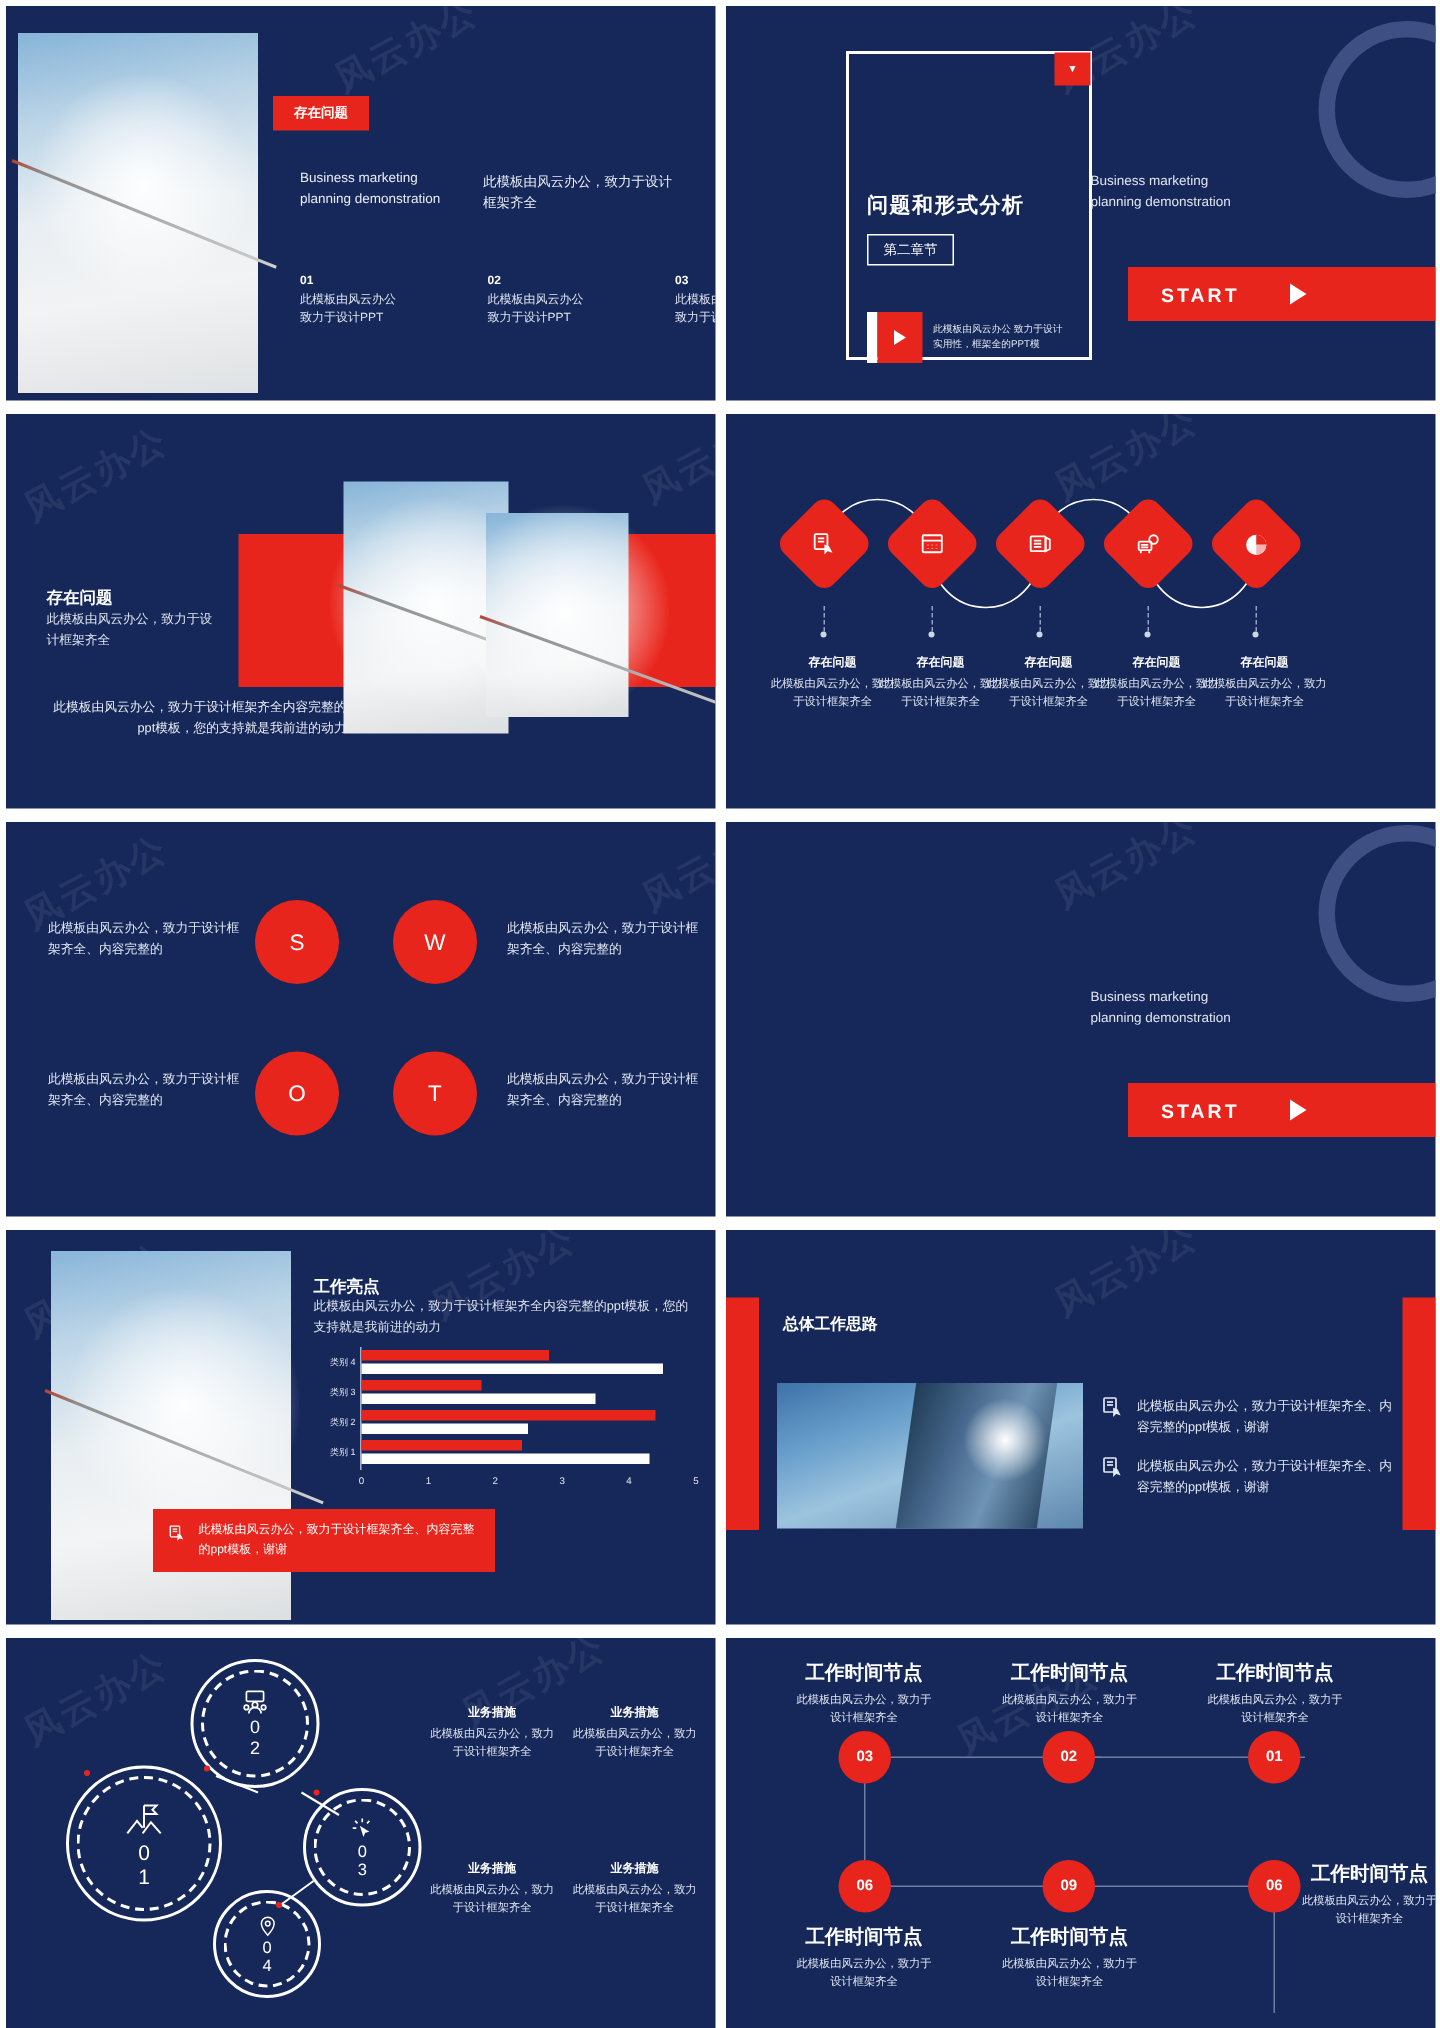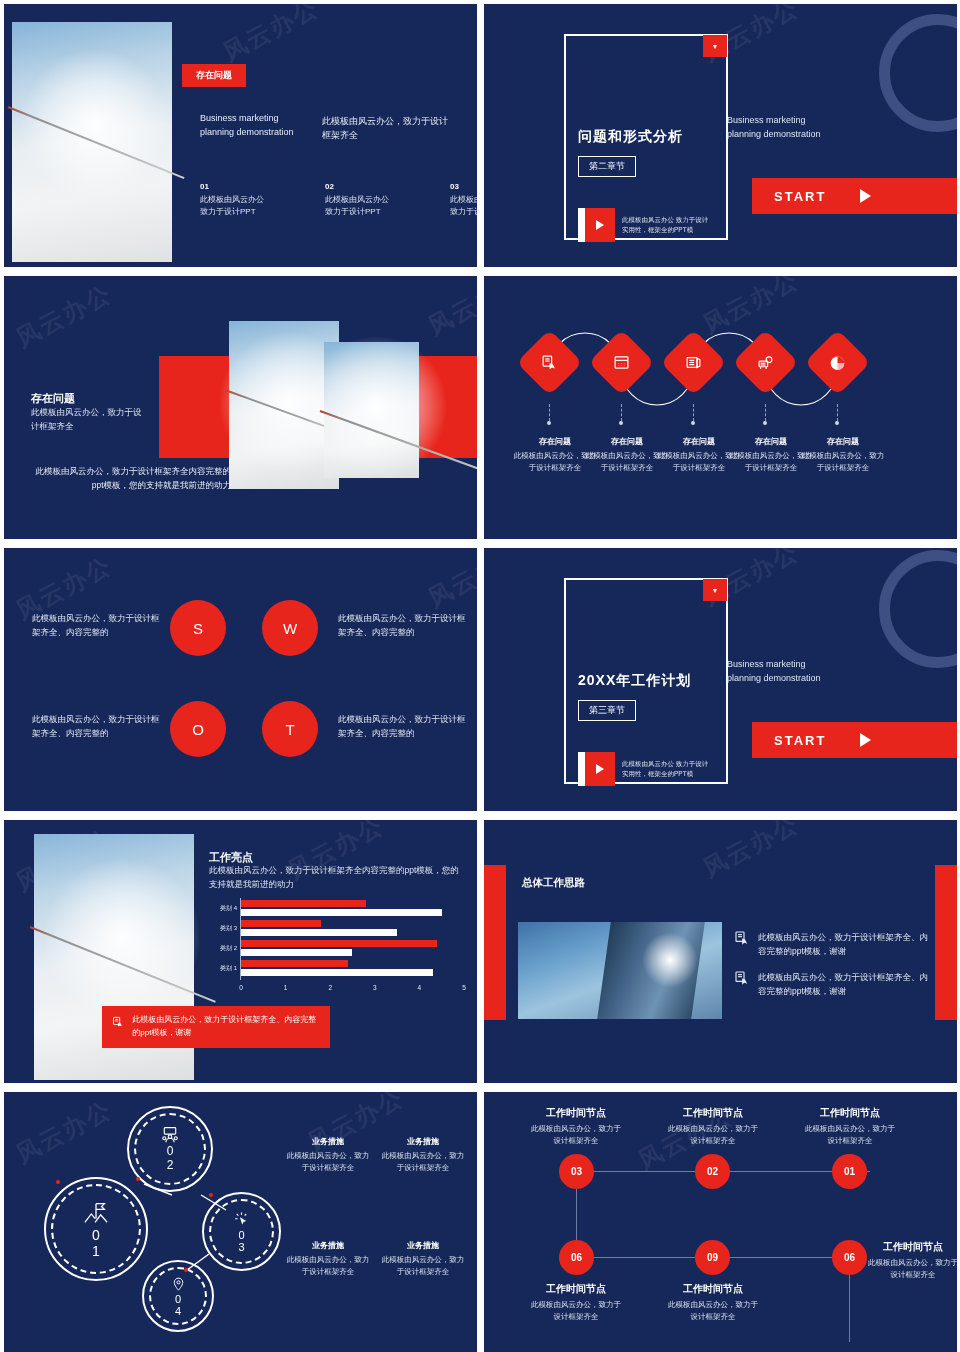--- a/index.html
+++ b/index.html
@@ -101,21 +101,21 @@
   .ndot{position:absolute;width:4px;height:4px;border-radius:50%;background:#e8251c;}
   .c9txt{position:absolute;width:88px;text-align:center;}
   .c9txt .t{color:#fff;font-size:8px;font-weight:700;margin-bottom:3px;}
   .c9txt .d{color:#dfe5f0;font-size:7.5px;line-height:1.6;}
 
   
   .tnode{position:absolute;width:35px;height:35px;border-radius:50%;background:#e8251c;color:#fff;font-size:10px;font-weight:700;display:flex;align-items:center;justify-content:center;}
   .tline{position:absolute;background:#6d7ea6;height:1px;}
   .tvline{position:absolute;background:#6d7ea6;width:1px;}
   .t10{position:absolute;width:92px;text-align:center;}
-  .t10 .t{color:#fff;font-size:10px;font-weight:700;margin-bottom:3px;}
+  .t10 .t{color:#fff;font-size:13px;font-weight:700;margin-bottom:3px;}
   .t10 .d{color:#dfe5f0;font-size:7.5px;line-height:1.6;}
 </style>
 </head>
 <body>
 
 <div class="grid">
 
   <div class="slide">
     <div class="wm b">风云办公</div>
     <div class="s1-photo">
@@ -283,32 +283,20 @@
     <div class="swot-c" style="left:258px;top:153px;">T</div>
     <div class="swot-t" style="left:28px;top:63px;">此模板由风云办公，致力于设计框架齐全、内容完整的</div>
     <div class="swot-t" style="left:334px;top:63px;">此模板由风云办公，致力于设计框架齐全、内容完整的</div>
     <div class="swot-t" style="left:28px;top:164px;">此模板由风云办公，致力于设计框架齐全、内容完整的</div>
     <div class="swot-t" style="left:334px;top:164px;">此模板由风云办公，致力于设计框架齐全、内容完整的</div>
   </div>
 
   <div class="slide">
     <div class="ring" style="right:-40px;top:2px;width:96px;height:96px;"></div>
     <div class="wm b">风云办公</div>
-    <div class="sec-box">
-      <div class="sec-drop">▼</div>
-      <div class="sec-title">20XX年工作计划</div>
-      <div class="sec-chip">第三章节</div>
-      <div class="sec-play">
-        <div class="bar"></div>
-        <div class="btn">
-            <span class="tri"></span>
-          </div>
-        <div class="cap">此模板由风云办公 致力于设计实用性，框架全的PPT模</div>
-      </div>
-    </div>
     <div class="sec-en" style="white-space:pre-line">Business marketing
 planning demonstration</div>
     <div class="sec-startbar">
       <div class="st">START</div>
       <div class="tri2"></div>
     </div>
   </div>
 
   <div class="slide">
     <div class="wm a">风云办公</div>

